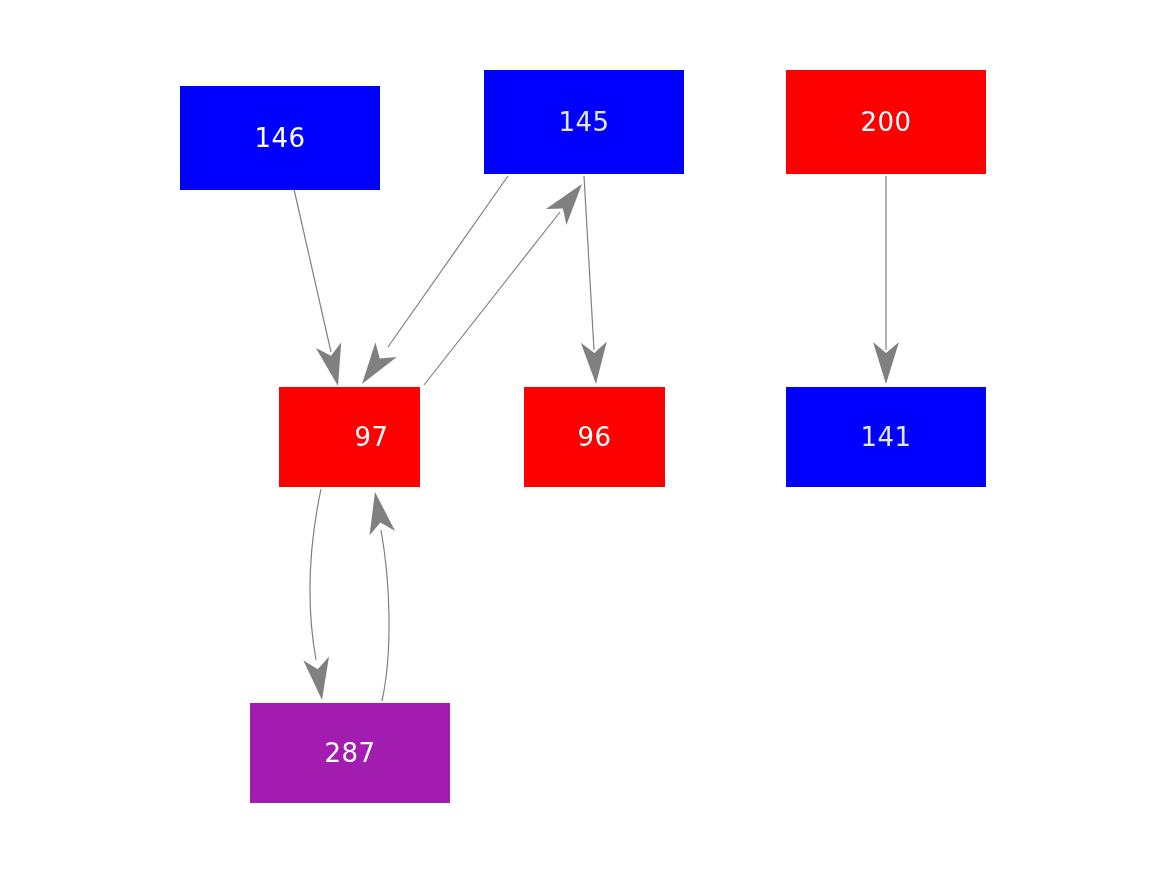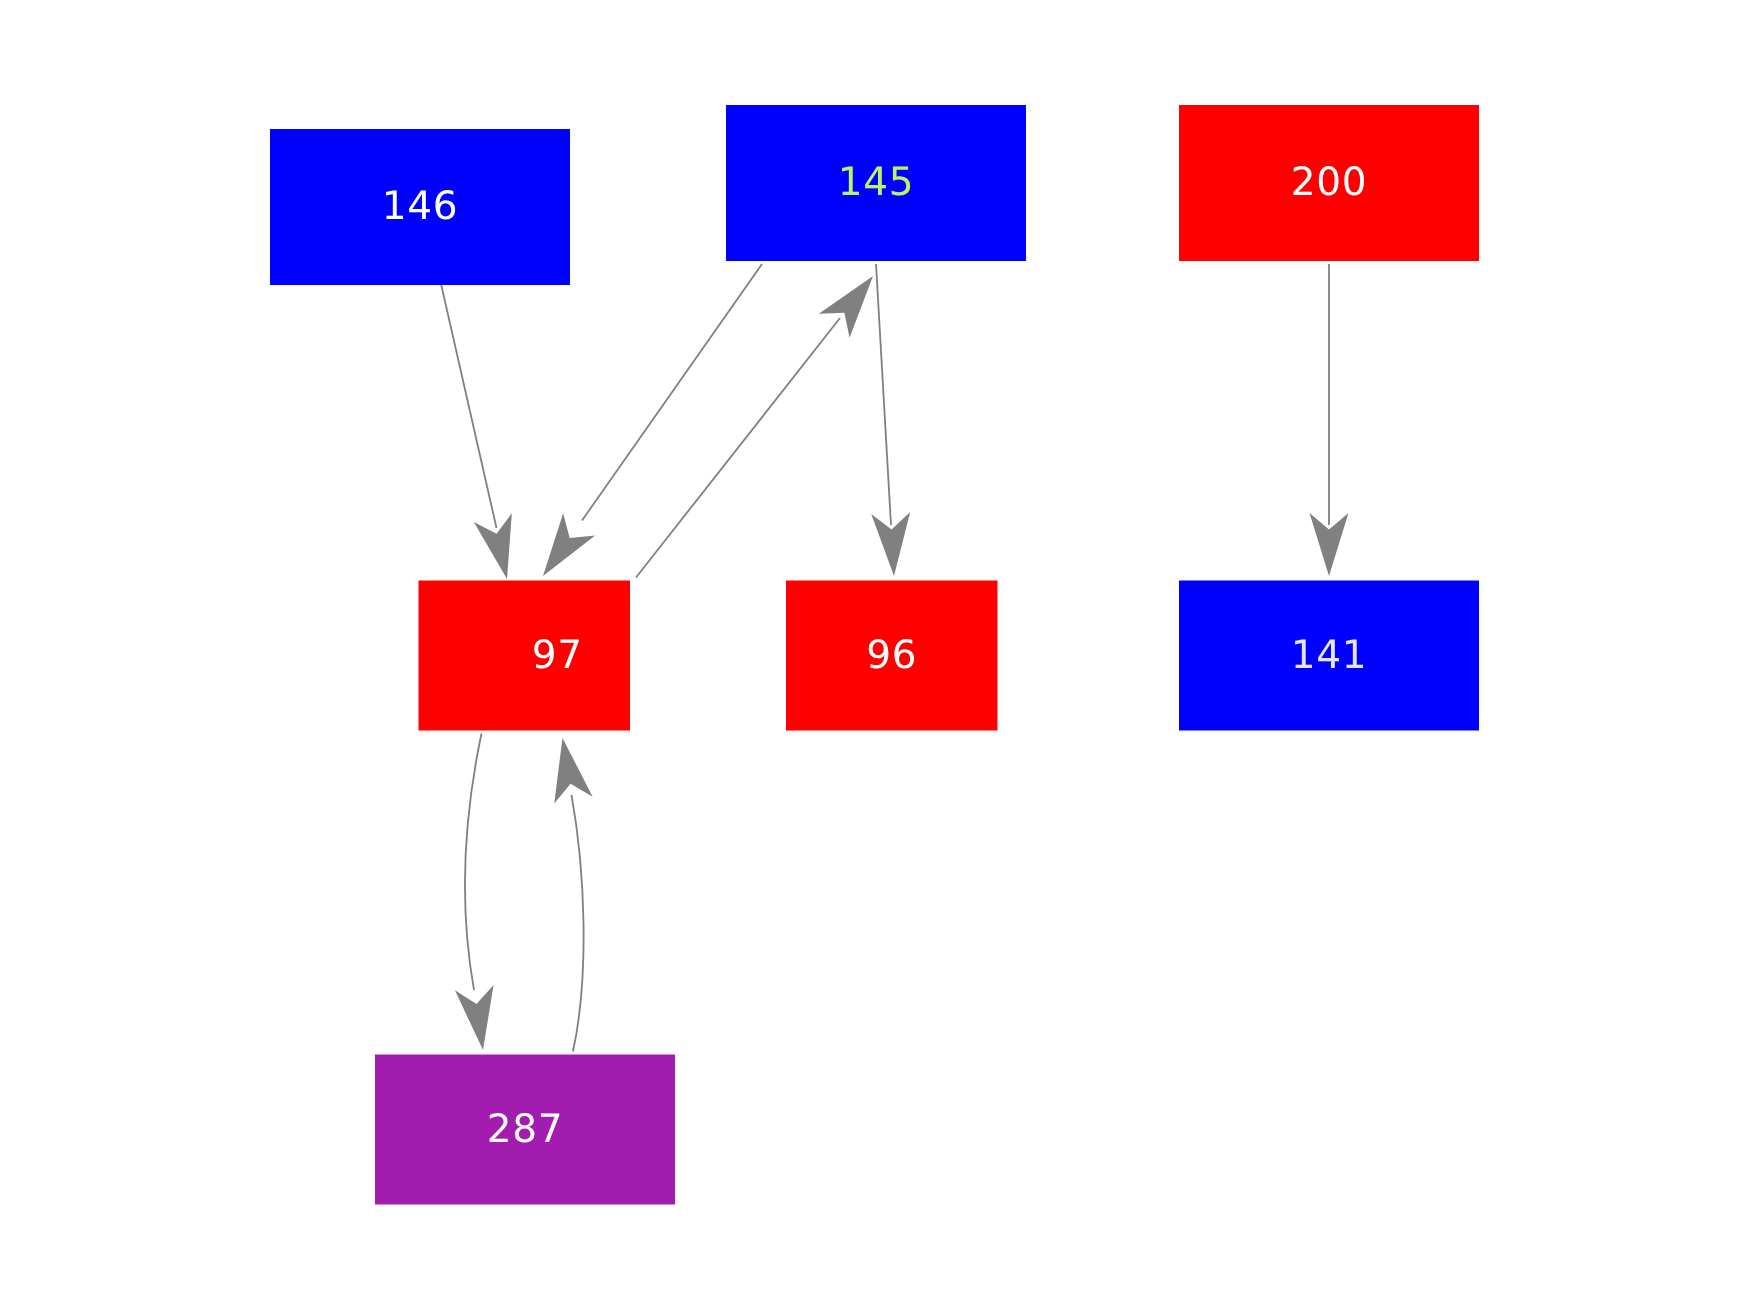--- a/index.html
+++ b/index.html
@@ -79,21 +79,21 @@
         <path d="M 382,701 C 393,650 390,580 381,530" stroke="#808080" stroke-width="1.2" fill="none"></path>
         <polygon points="0,0 -42,-13 -31,0 -42,13" fill="#808080" transform="translate(375,492) rotate(-100)"></polygon>
       </g>
     </svg>
 
   <div id="node-layer">
       <div class="node" style="left: 180px; top: 86px; width: 200px; height: 104px; background: rgb(0, 0, 255);">
         <span class="node-label" style="color: rgb(255, 255, 255);">146</span>
       </div>
       <div class="node" style="left: 484px; top: 70px; width: 200px; height: 104px; background: rgb(0, 0, 255);">
-        <span class="node-label" style="color: #bef264;">145</span>
+        <span class="node-label" style="color: #e5e5e5;">145</span>
       </div>
       <div class="node" style="left: 786px; top: 70px; width: 200px; height: 104px; background: rgb(255, 0, 0);">
         <span class="node-label" style="color: rgb(255, 255, 255);">200</span>
       </div>
       <div class="node" style="left: 279px; top: 387px; width: 141px; height: 100px; background: rgb(255, 0, 0); padding-left: 44px;">
         <span class="node-label" style="color: rgb(255, 255, 255);">97</span>
       </div>
       <div class="node" style="left: 524px; top: 387px; width: 141px; height: 100px; background: rgb(255, 0, 0);">
         <span class="node-label" style="color: rgb(255, 255, 255);">96</span>
       </div>

